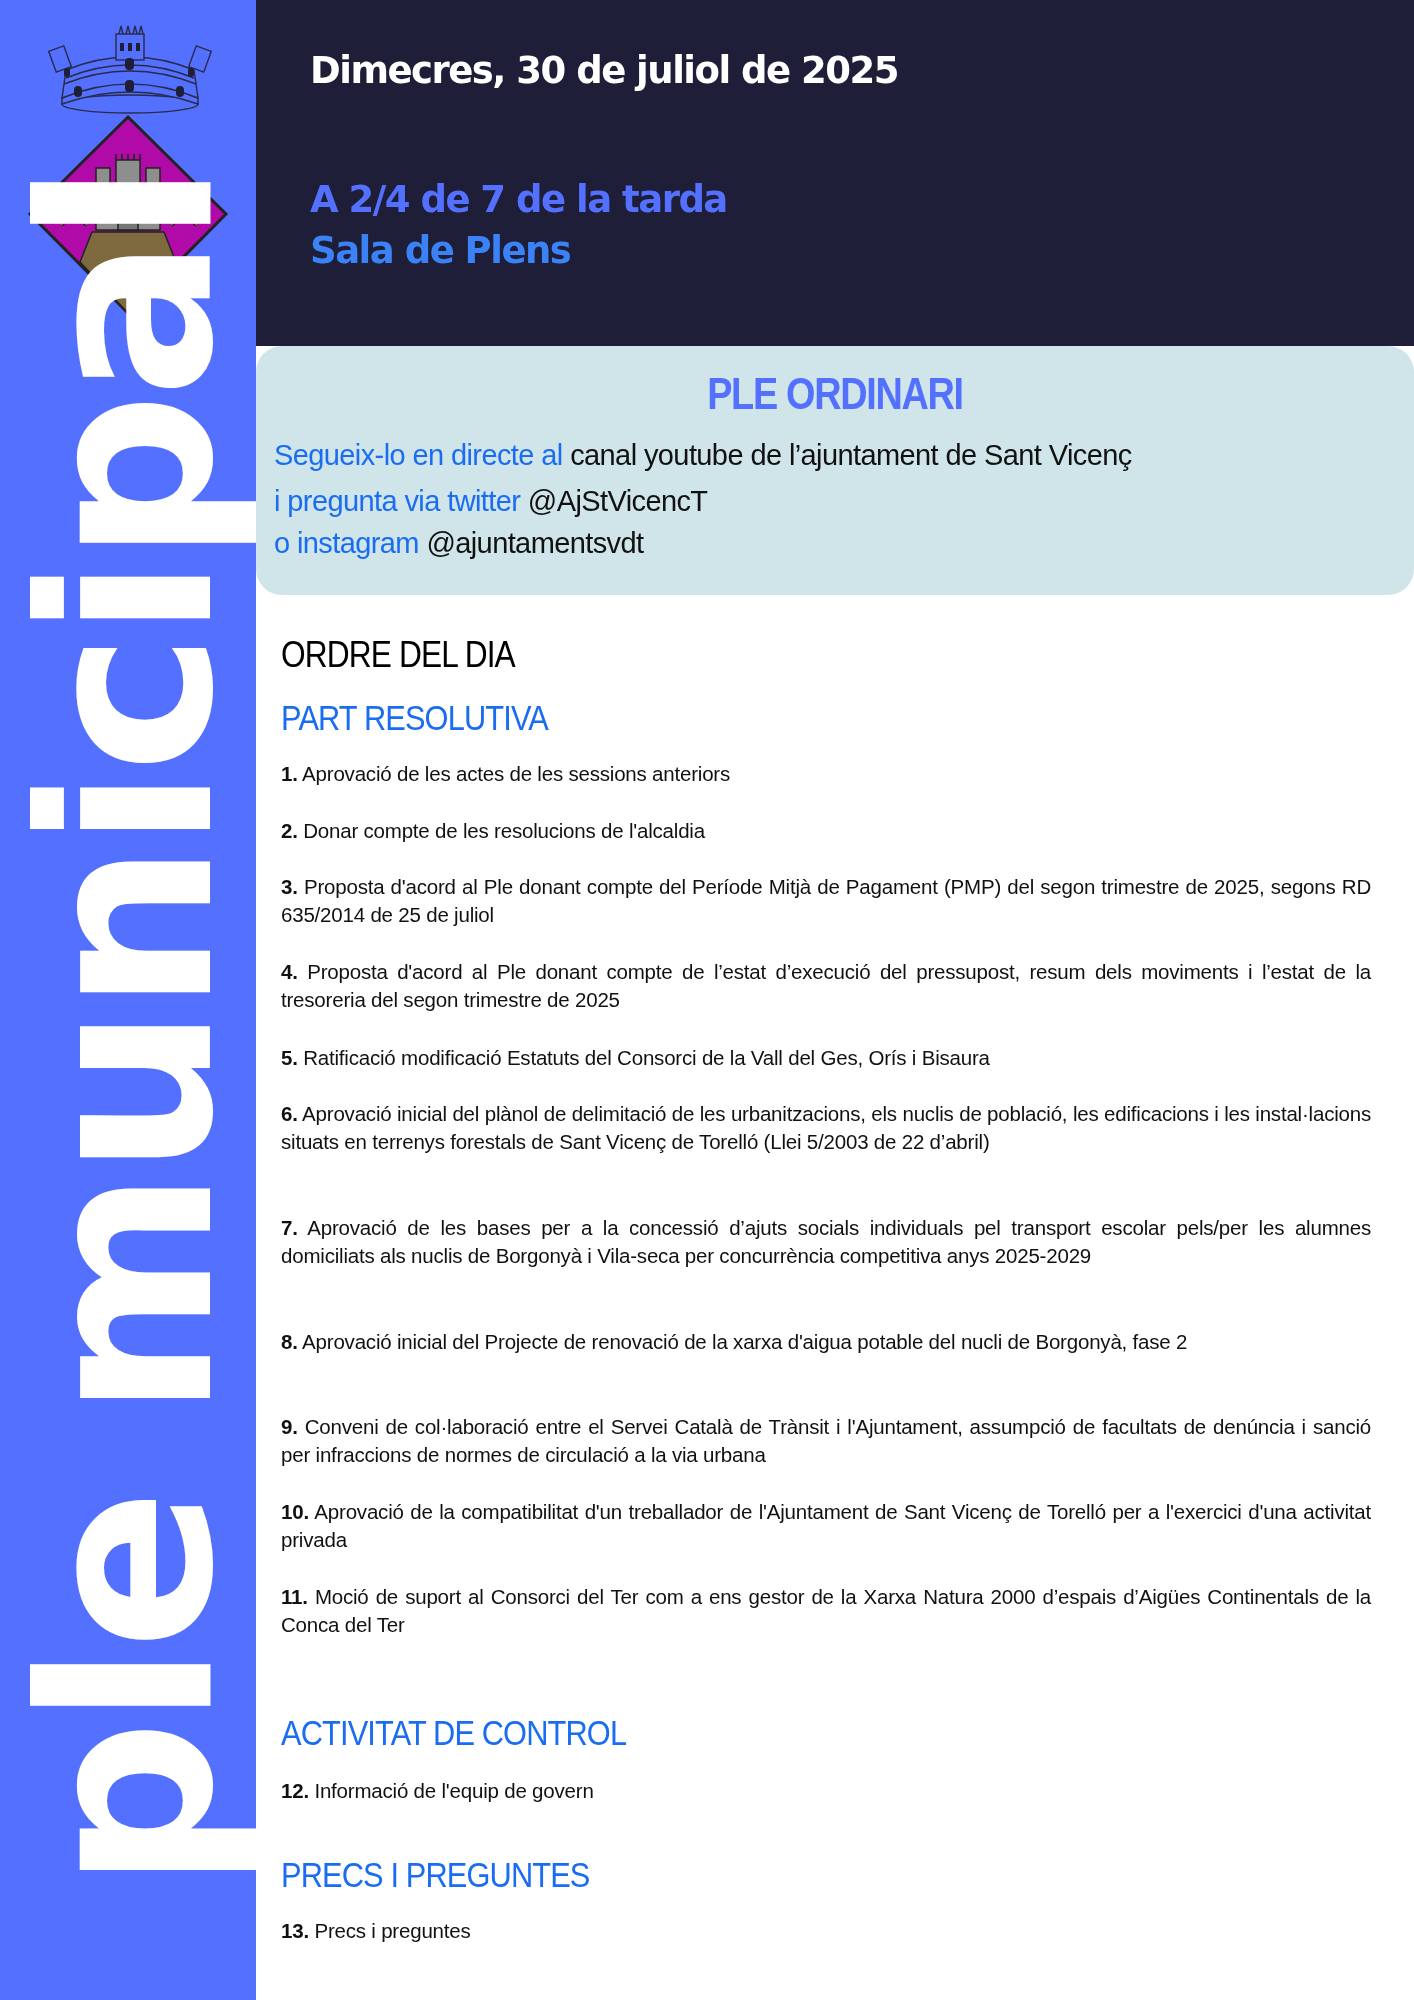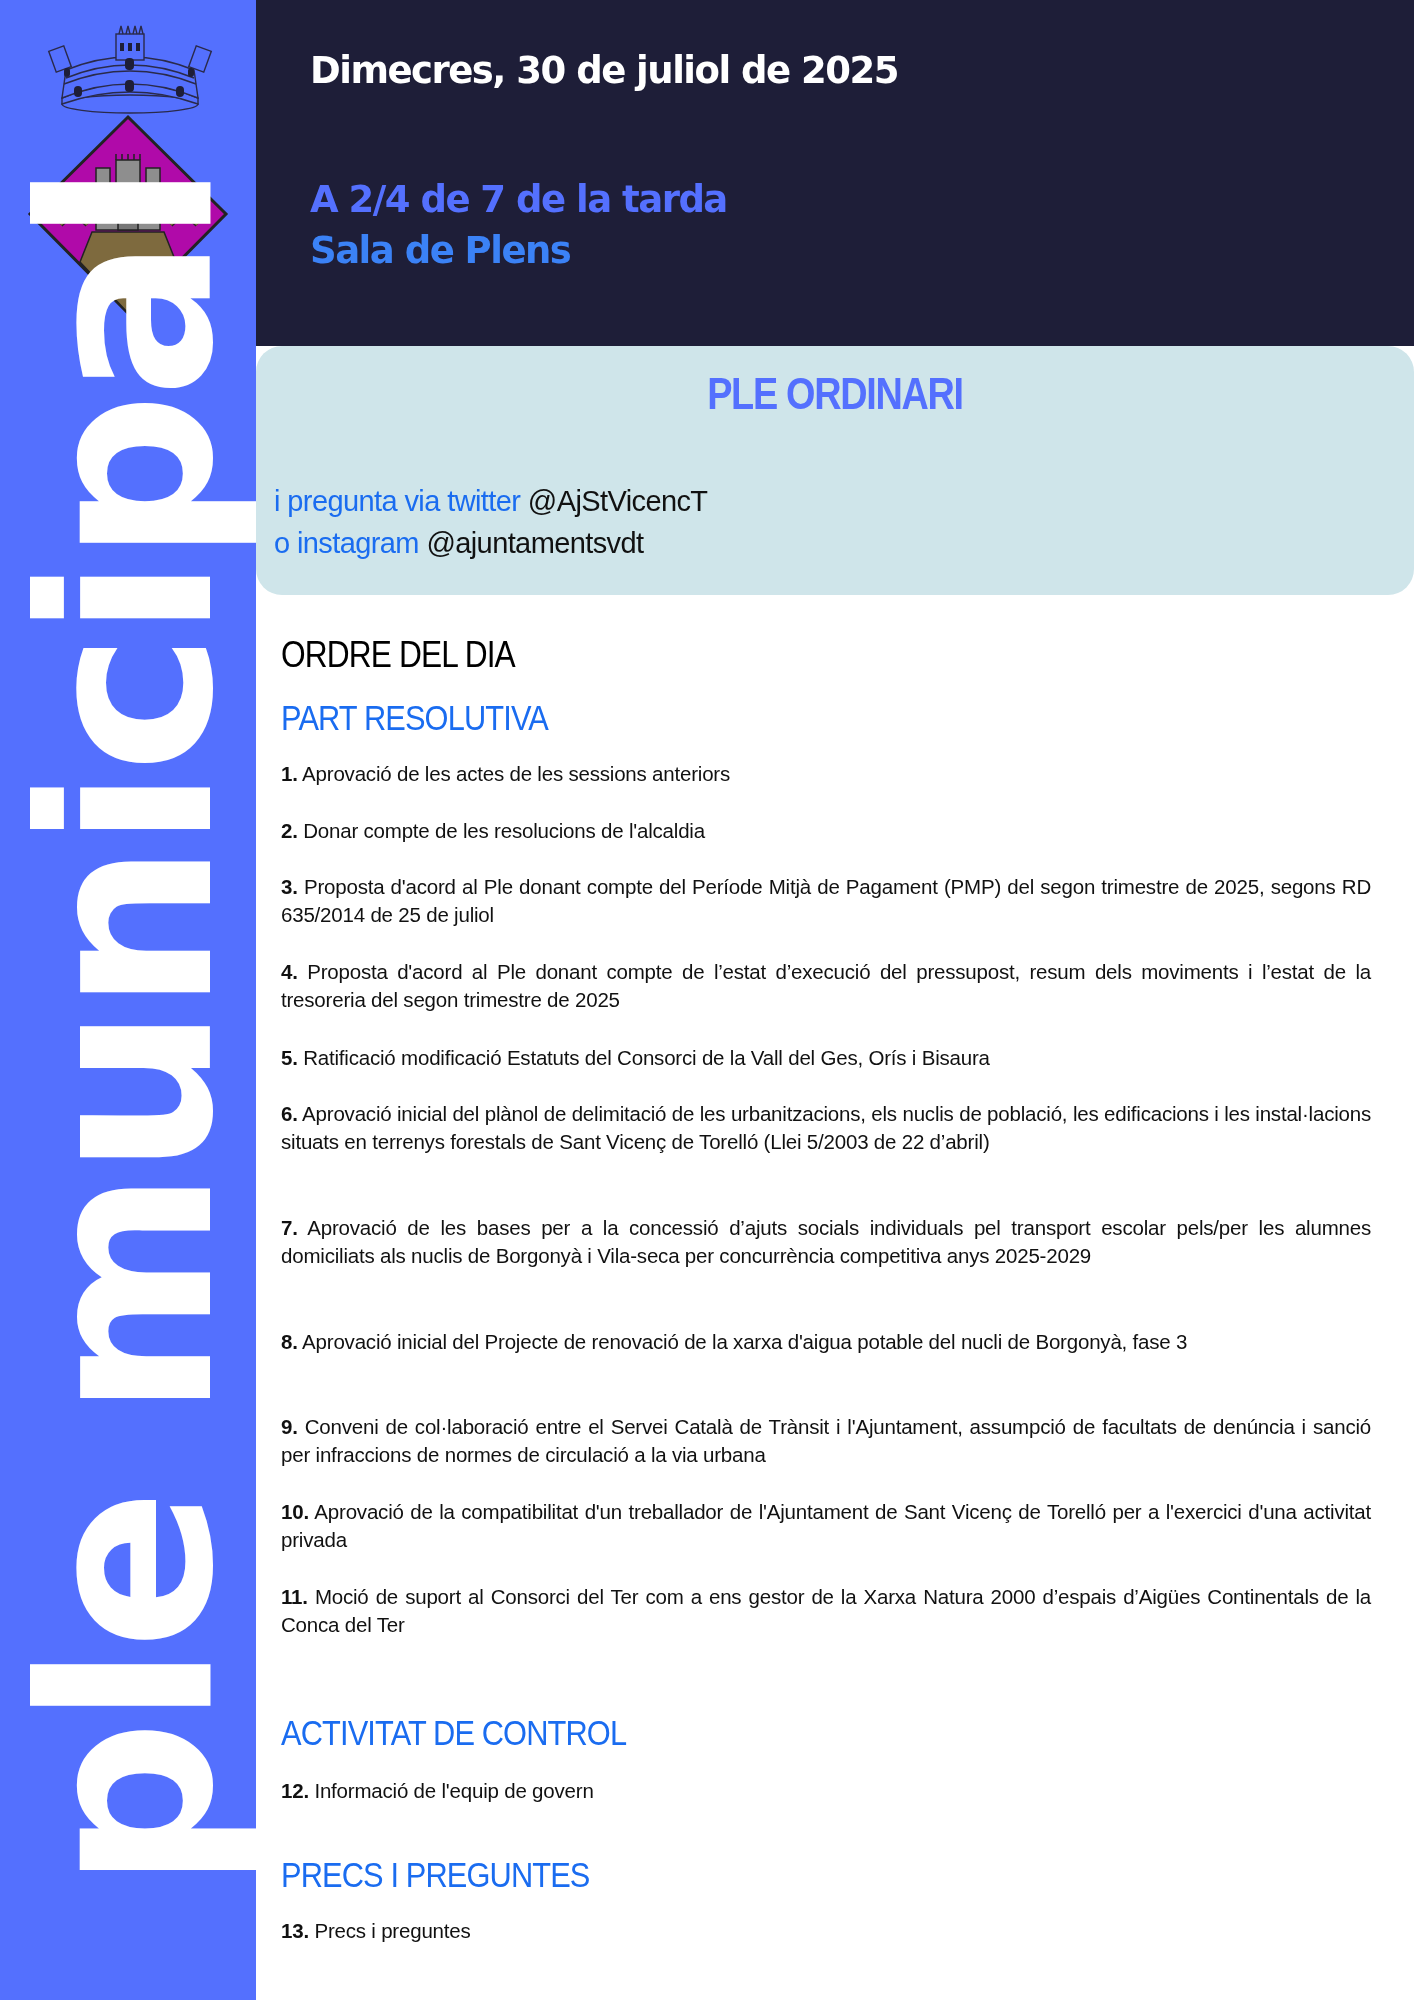--- a/index.html
+++ b/index.html
@@ -139,20 +139,24 @@
 </div>
 
 <div class="header">
   <div class="line line-date">Dimecres, 30 de juliol de 2025</div>
   <div class="line line-time">A 2/4 de 7 de la tarda</div>
   <div class="line line-place">Sala de Plens</div>
 </div>
 
 <div class="info">
   <div class="info-title">PLE ORDINARI</div>
+  <div class="info-line il1">
+    <span class="blue">Segueix-lo en directe al</span>
+    <span>canal youtube de l’ajuntament de Sant Vicenç</span>
+  </div>
   <div class="info-line il2">
     <span class="blue">i pregunta via twitter</span>
     <span>@AjStVicencT</span>
   </div>
   <div class="info-line il3">
     <span class="blue">o instagram</span>
     <span>@ajuntamentsvdt</span>
   </div>
 </div>
 
@@ -161,21 +165,21 @@
 
   <div class="sec sec-blue" style="top:700px">PART RESOLUTIVA</div>
 
   <div class="item" style="top:760px"><b>1.</b> <span>Aprovació de les actes de les sessions anteriors</span></div>
   <div class="item" style="top:817px"><b>2.</b> <span>Donar compte de les resolucions de l'alcaldia</span></div>
   <div class="item" style="top:873px"><b>3.</b> <span>Proposta d'acord al Ple donant compte del Període Mitjà de Pagament (PMP) del segon trimestre de 2025, segons RD 635/2014 de 25 de juliol</span></div>
   <div class="item" style="top:958px"><b>4.</b> <span>Proposta d'acord al Ple donant compte de l’estat d’execució del pressupost, resum dels moviments i l’estat de la tresoreria del segon trimestre de 2025</span></div>
   <div class="item" style="top:1044px"><b>5.</b> <span>Ratificació modificació Estatuts del Consorci de la Vall del Ges, Orís i Bisaura</span></div>
   <div class="item" style="top:1100px"><b>6.</b> <span>Aprovació inicial del plànol de delimitació de les urbanitzacions, els nuclis de població, les edificacions i les instal·lacions situats en terrenys forestals de Sant Vicenç de Torelló (Llei 5/2003 de 22 d’abril)</span></div>
   <div class="item" style="top:1214px"><b>7.</b> <span>Aprovació de les bases per a la concessió d’ajuts socials individuals pel transport escolar pels/per les alumnes domiciliats als nuclis de Borgonyà i Vila-seca per concurrència competitiva anys 2025-2029</span></div>
-  <div class="item" style="top:1328px"><b>8.</b> <span>Aprovació inicial del Projecte de renovació de la xarxa d'aigua potable del nucli de Borgonyà, fase 3</span></div>
+  <div class="item" style="top:1328px"><b>8.</b> <span>Aprovació inicial del Projecte de renovació de la xarxa d'aigua potable del nucli de Borgonyà, fase 2</span></div>
   <div class="item" style="top:1413px"><b>9.</b> <span>Conveni de col·laboració entre el Servei Català de Trànsit i l'Ajuntament, assumpció de facultats de denúncia i sanció per infraccions de normes de circulació a la via urbana</span></div>
   <div class="item" style="top:1498px"><b>10.</b> <span>Aprovació de la compatibilitat d'un treballador de l'Ajuntament de Sant Vicenç de Torelló per a l'exercici d'una activitat privada</span></div>
   <div class="item" style="top:1583px"><b>11.</b> <span>Moció de suport al Consorci del Ter com a ens gestor de la Xarxa Natura 2000 d’espais d’Aigües Continentals de la Conca del Ter</span></div>
 
   <div class="sec sec-blue" style="top:1715px">ACTIVITAT DE CONTROL</div>
   <div class="item" style="top:1777px"><b>12.</b> <span>Informació de l'equip de govern</span></div>
 
   <div class="sec sec-blue" style="top:1857px">PRECS I PREGUNTES</div>
   <div class="item" style="top:1917px"><b>13.</b> <span>Precs i preguntes</span></div>
 </div>

